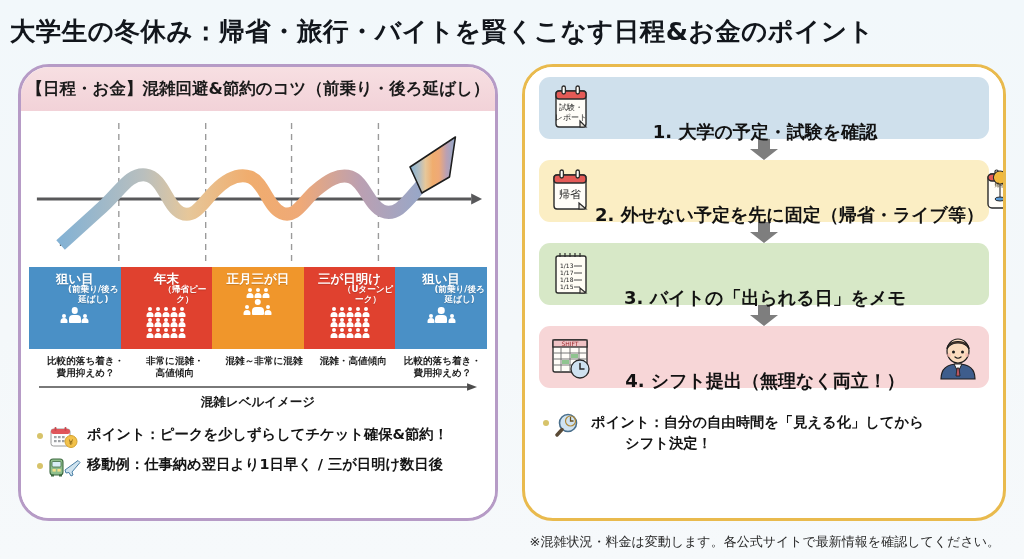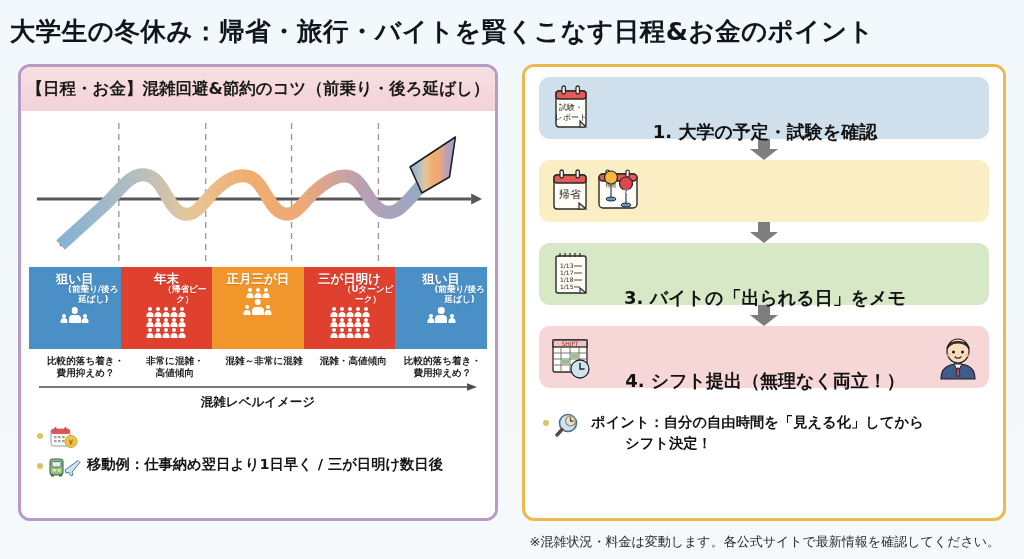--- a/index.html
+++ b/index.html
@@ -14,21 +14,21 @@
   
   .title {
     position: absolute; top: 14px; left: 0; width: 884px;
     text-align: center;
     font-size: 25.5px; font-weight: bold; color: #12161c;
     letter-spacing: .5px;
     white-space: nowrap;
   }
 
   
-  .panel { position: absolute; border-radius: 12px; overflow: hidden; background: #fff; }
+  .panel { position: absolute; border-radius: 31px; overflow: hidden; background: #fff; }
   .panel-left  { left: 18px;  top: 64px; width: 480px; height: 457px;
                  border: 3px solid #b69bc6; }
   .panel-right { left: 522px; top: 64px; width: 484px; height: 457px;
                  border: 3px solid #e9ba4d; }
 
   .panel-head { height: 44px; display: flex; align-items: center; justify-content: center;
                 font-size: 16.5px; font-weight: bold; color: #1a1a1a; white-space: nowrap; }
   .head-left  { background: linear-gradient(180deg,#f7dfe2 0%,#f2d2d8 100%); }
   .head-right { background: linear-gradient(180deg,#fcf2cd 0%,#fbeec0 100%); }
 
@@ -267,20 +267,21 @@
                   <rect x="10" y="10" width="2.6" height="2.2"></rect>
                 <rect x="14" y="10" width="2.6" height="2.2"></rect>
                   <rect x="6" y="14" width="2.6" height="2.2"></rect>
                 <rect x="10" y="14" width="2.6" height="2.2"></rect>
                   <rect x="14" y="14" width="2.6" height="2.2"></rect>
               </g>
               <circle cx="23" cy="15.5" r="6" fill="#f2c14a" stroke="#d2a231" stroke-width="1"></circle>
               <text x="23" y="18.6" font-size="7.5" text-anchor="middle" fill="#7a5a12" font-family="DejaVu Sans, sans-serif">¥</text>
             </svg>
           </span>
+          <span class="btext">ポイント：ピークを少しずらしてチケット確保&amp;節約！</span>
         </div>
         <div class="bullet">
           <span class="dot"></span>
           <span class="bicon">
             <svg viewBox="0 0 34 22" width="34" height="22">
               <rect x="2" y="3" width="13" height="16" rx="3" fill="#8fbf8c" stroke="#3f6b42" stroke-width="1.1"></rect>
               <rect x="4" y="5.5" width="9" height="5.5" rx="1" fill="#d9eef5" stroke="#3f6b42" stroke-width=".8"></rect>
               <rect x="4.5" y="13" width="3.3" height="2.6" fill="#f3e08a"></rect>
               <rect x="9.4" y="13" width="3.3" height="2.6" fill="#f3e08a"></rect>
               <rect x="3" y="18.5" width="3" height="2" fill="#3f6b42"></rect>
@@ -325,20 +326,21 @@
           <span class="step-ic-l">
             <svg viewBox="0 0 48 50" width="48" height="50">
               <rect x="7" y="9" width="32" height="34" rx="3" fill="#fffdf8" stroke="#2a2a2a" stroke-width="1.4"></rect>
               <rect x="7" y="9" width="32" height="8" rx="3" fill="#e45a56" stroke="#2a2a2a" stroke-width="1.4"></rect>
               <rect x="13" y="4" width="3.4" height="8" rx="1.7" fill="#fffdf8" stroke="#2a2a2a" stroke-width="1.3"></rect>
               <rect x="29" y="4" width="3.4" height="8" rx="1.7" fill="#fffdf8" stroke="#2a2a2a" stroke-width="1.3"></rect>
               <text x="23" y="32" font-size="11" text-anchor="middle" fill="#1d1d1d" font-family="DejaVu Sans, sans-serif">帰省</text>
               <path d="M 32,37 L 39,43 L 32,43 Z" fill="#e8e4db" stroke="#2a2a2a" stroke-width="1.2"></path>
             </svg>
           </span>
+          <span class="step-label">2. 外せない予定を先に固定（帰省・ライブ等）</span>
           <span class="step-ic-r">
             <svg viewBox="0 0 46 46" width="46" height="46">
               <rect x="4" y="6" width="38" height="34" rx="4" fill="#fffdf8" stroke="#2a2a2a" stroke-width="1.4"></rect>
               <rect x="4" y="6" width="38" height="7" rx="4" fill="#e45a56" stroke="#2a2a2a" stroke-width="1.4"></rect>
               <rect x="11" y="2" width="3.2" height="7" rx="1.6" fill="#fffdf8" stroke="#2a2a2a" stroke-width="1.2"></rect>
               <rect x="31" y="2" width="3.2" height="7" rx="1.6" fill="#fffdf8" stroke="#2a2a2a" stroke-width="1.2"></rect>
               <path d="M 16,16 a 6.5,6.5 0 1 1 0.01,0 L 16,30 Z" fill="#f2b93c" stroke="#2a2a2a" stroke-width="1.1"></path>
               <ellipse cx="16" cy="31" rx="5" ry="2" fill="#5b9bd5" stroke="#2a2a2a" stroke-width="1"></ellipse>
               <text x="16" y="18.5" font-size="5.4" text-anchor="middle" fill="#3a2a05" font-family="DejaVu Sans, sans-serif">帰省</text>
               <path d="M 31,22 a 6.5,6.5 0 1 1 0.01,0 L 31,36 Z" fill="#e0444c" stroke="#2a2a2a" stroke-width="1.1"></path>

